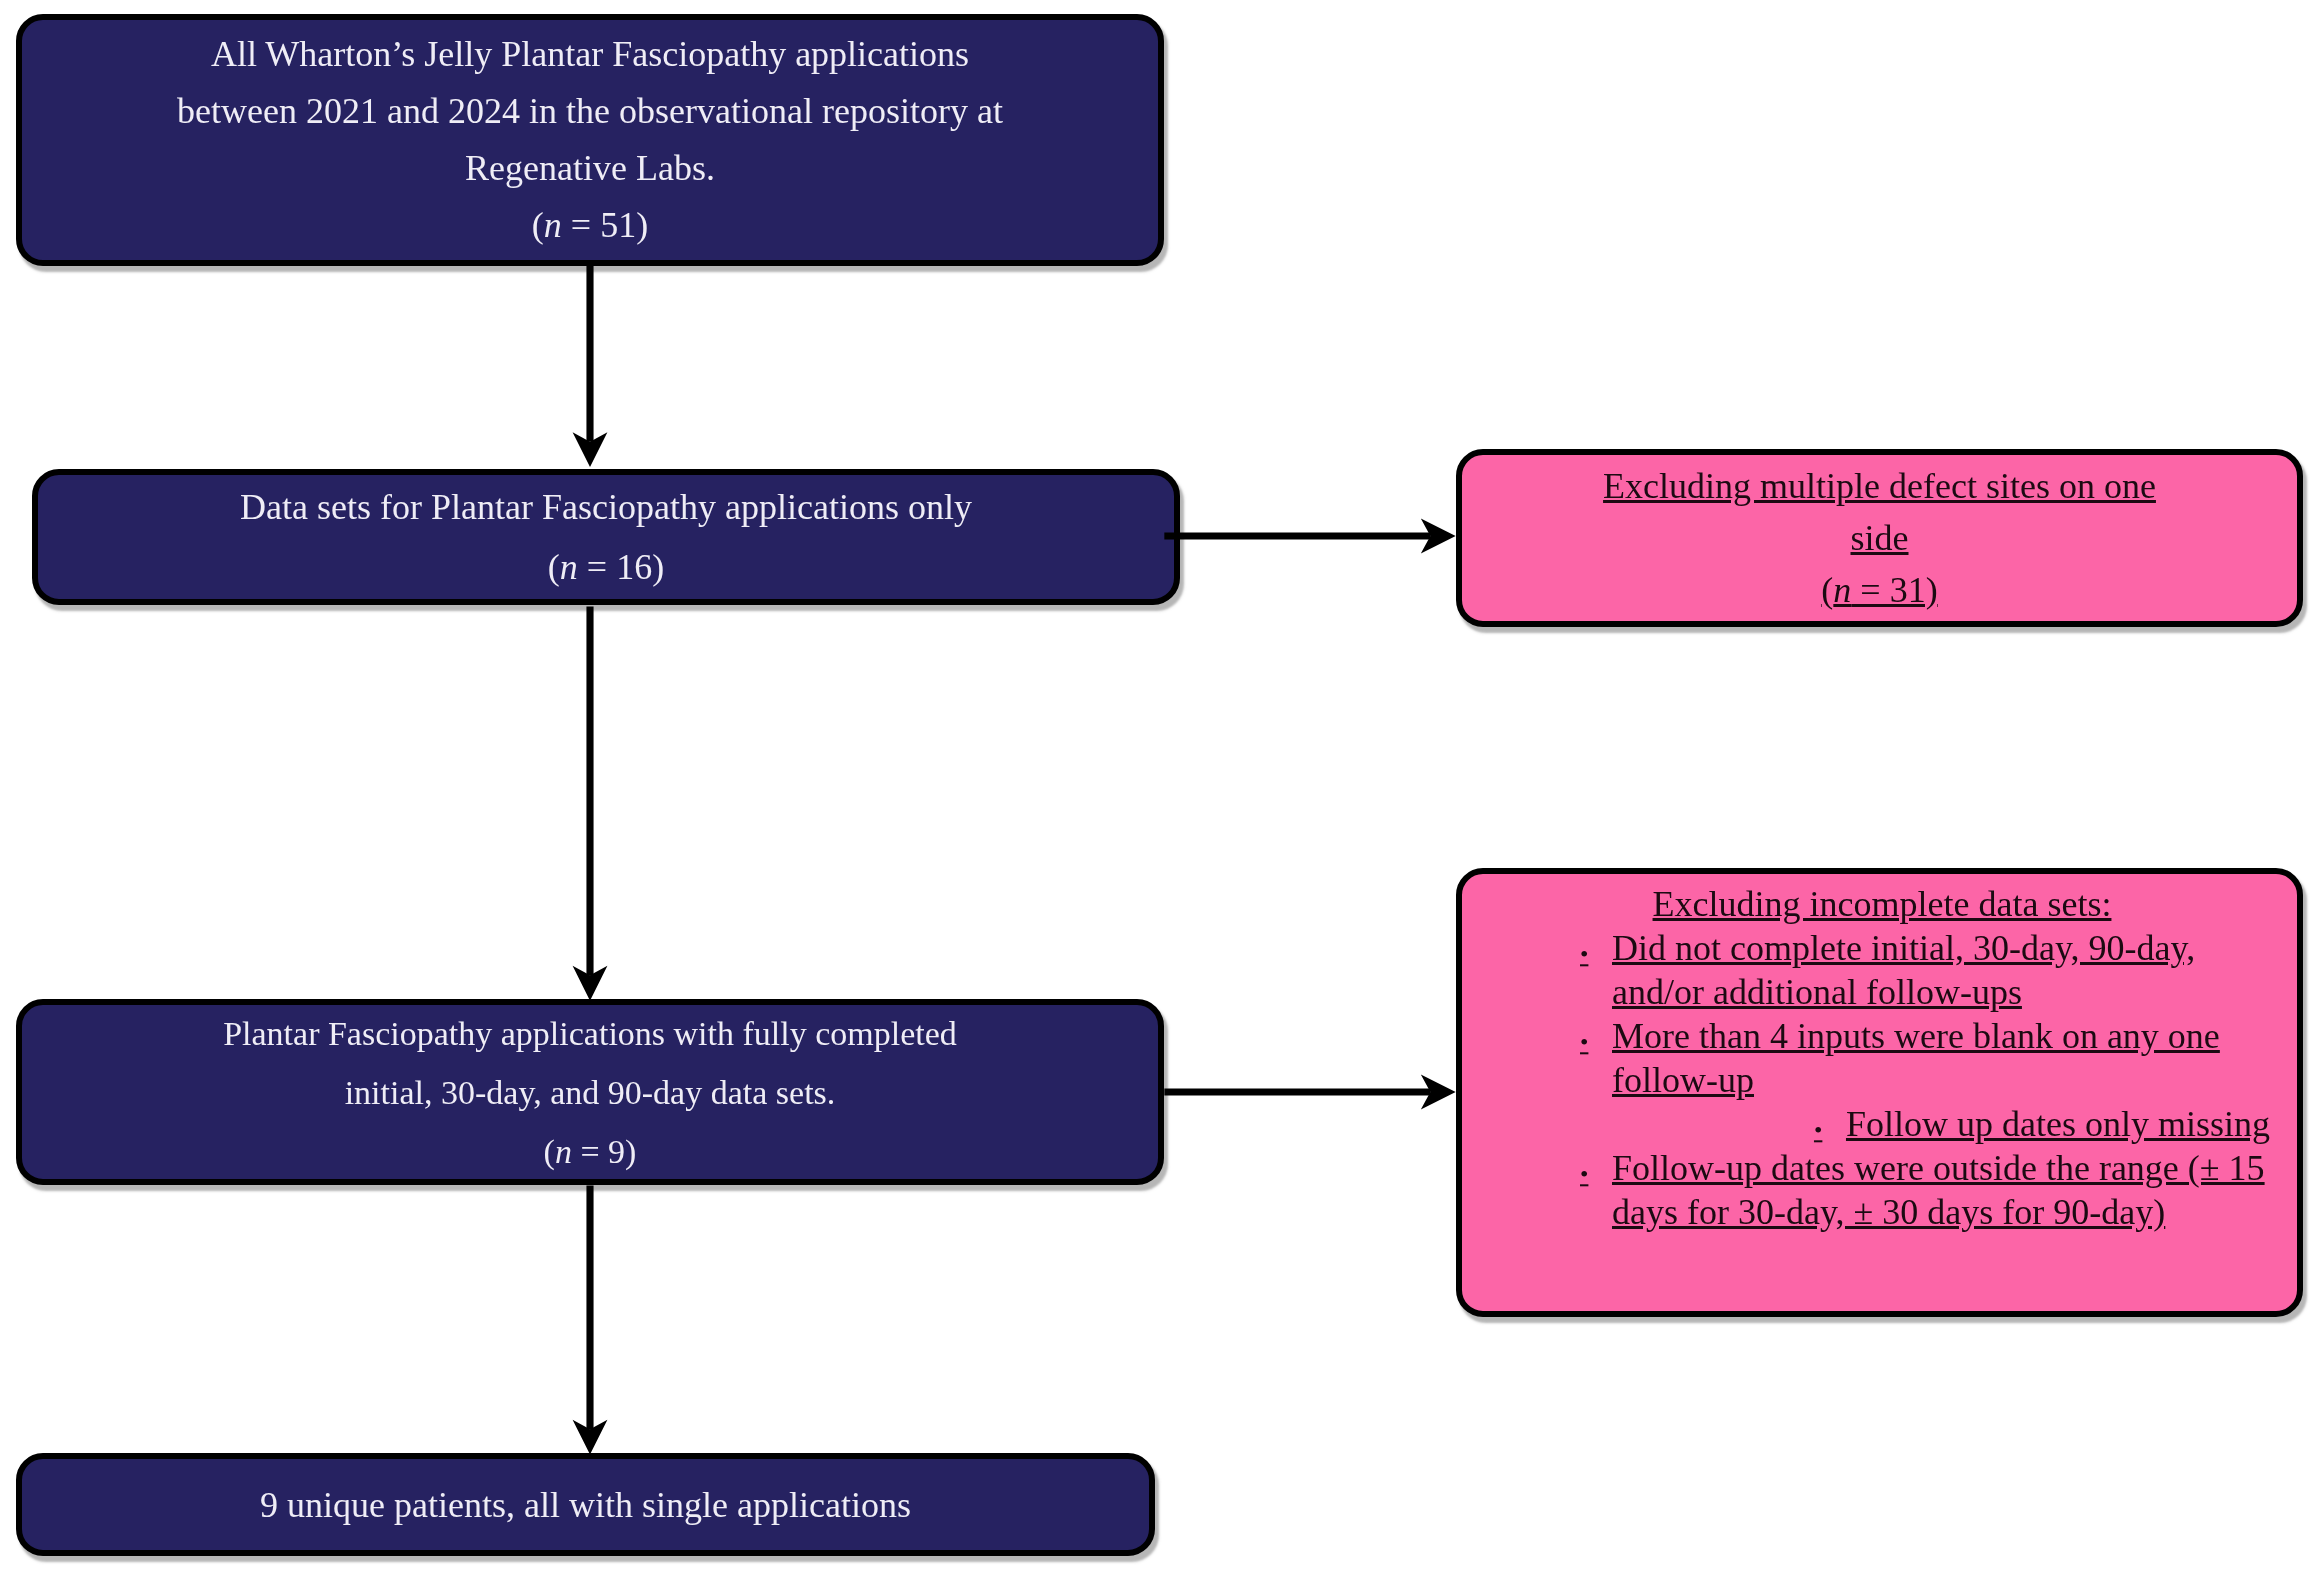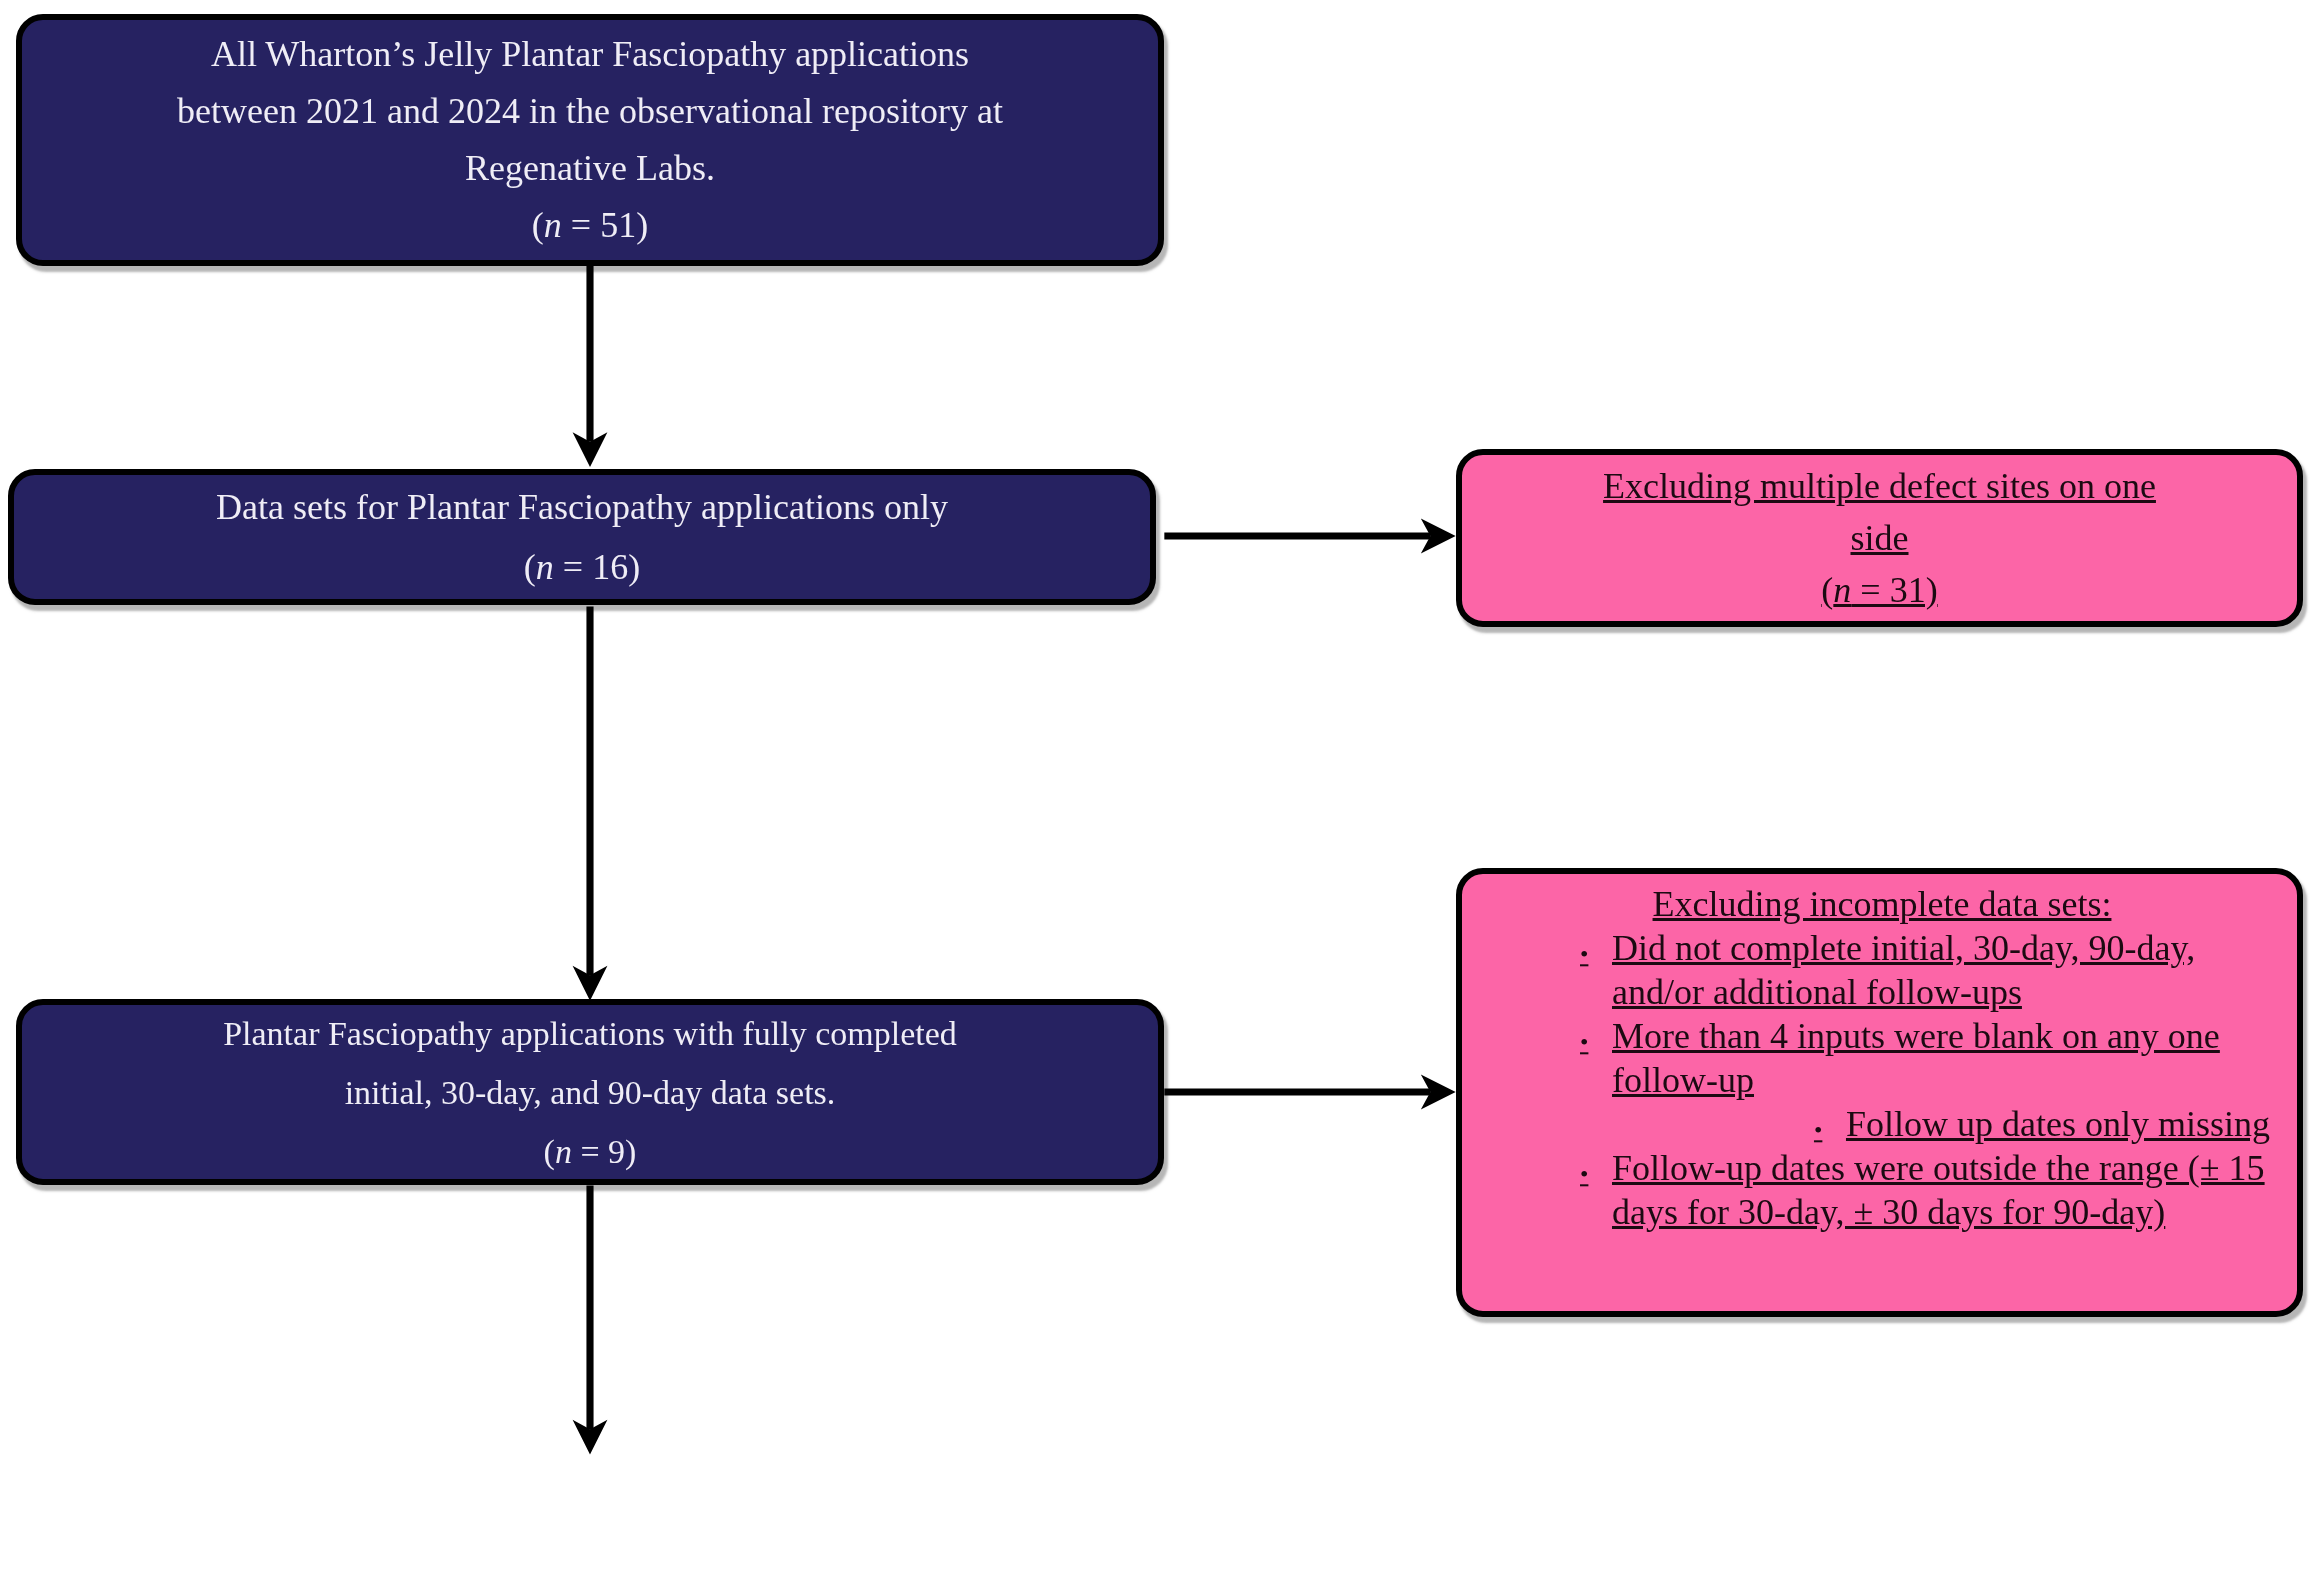--- a/index.html
+++ b/index.html
@@ -20,21 +20,21 @@
     flex-direction:column;
     justify-content:center;
     align-items:center;
     text-align:center;
   }
   .primary{background:var(--primary-fill);color:var(--text-light);}
   .exclusion{background:var(--exclusion-fill);color:var(--text-dark);text-decoration:underline;}
   .line-text{width:100%;}
   .nvar{font-style:italic;}
   #box-source      {left:16px;  top:14.3px;   width:1148px; height:252px; font-size:36px; line-height:57px;}
-  #box-datasets    {left:8px;  top:469px;  width:1148px; height:136px; font-size:36px; line-height:60px;}
+  #box-datasets    {left:32px;  top:469px;  width:1148px; height:136px; font-size:36px; line-height:60px;}
   #box-excl-sites  {left:1456px;top:449px;  width:847px; height:178px; font-size:36px; line-height:52px;}
   #box-completed   {left:16px;  top:999px; width:1148px; height:186px; font-size:34px; line-height:59px;}
   #box-excl-incomplete{
     left:1456px;top:868px;width:847px;height:449px;
     font-size:36px;line-height:44px;
     justify-content:flex-start;align-items:flex-end;text-align:left;
     padding:8px 27px 6.3px 32px;
   }
   #box-final       {left:16px;  top:1453px; width:1139px; height:103px; font-size:36px; line-height:48px;}
   .excl-heading{text-align:center;width:100%;}
@@ -115,15 +115,18 @@
       <span class="bullet-dot">•</span>
       <span class="bullet-text">Follow-up dates were outside the range (± 15 days for 30-day, ± 30 days for 90-day)</span>
     </div>
   </div>
 
   <svg class="arrow" style="left:571px;top:1185px;" width="38" height="270" xmlns="http://www.w3.org/2000/svg" viewBox="0 0 48 340">
     <line x1="24" y1="0" x2="24" y2="308" stroke="#000" stroke-width="9"></line>
     <path d="M24,340 L2,296 L24,308 L46,296 Z" fill="#000"></path>
   </svg>
 
+  <div class="box primary" id="box-final">
+    <div class="line-text">9 unique patients, all with single applications</div>
+  </div>
 
 </div>
 
 
 </body></html>

